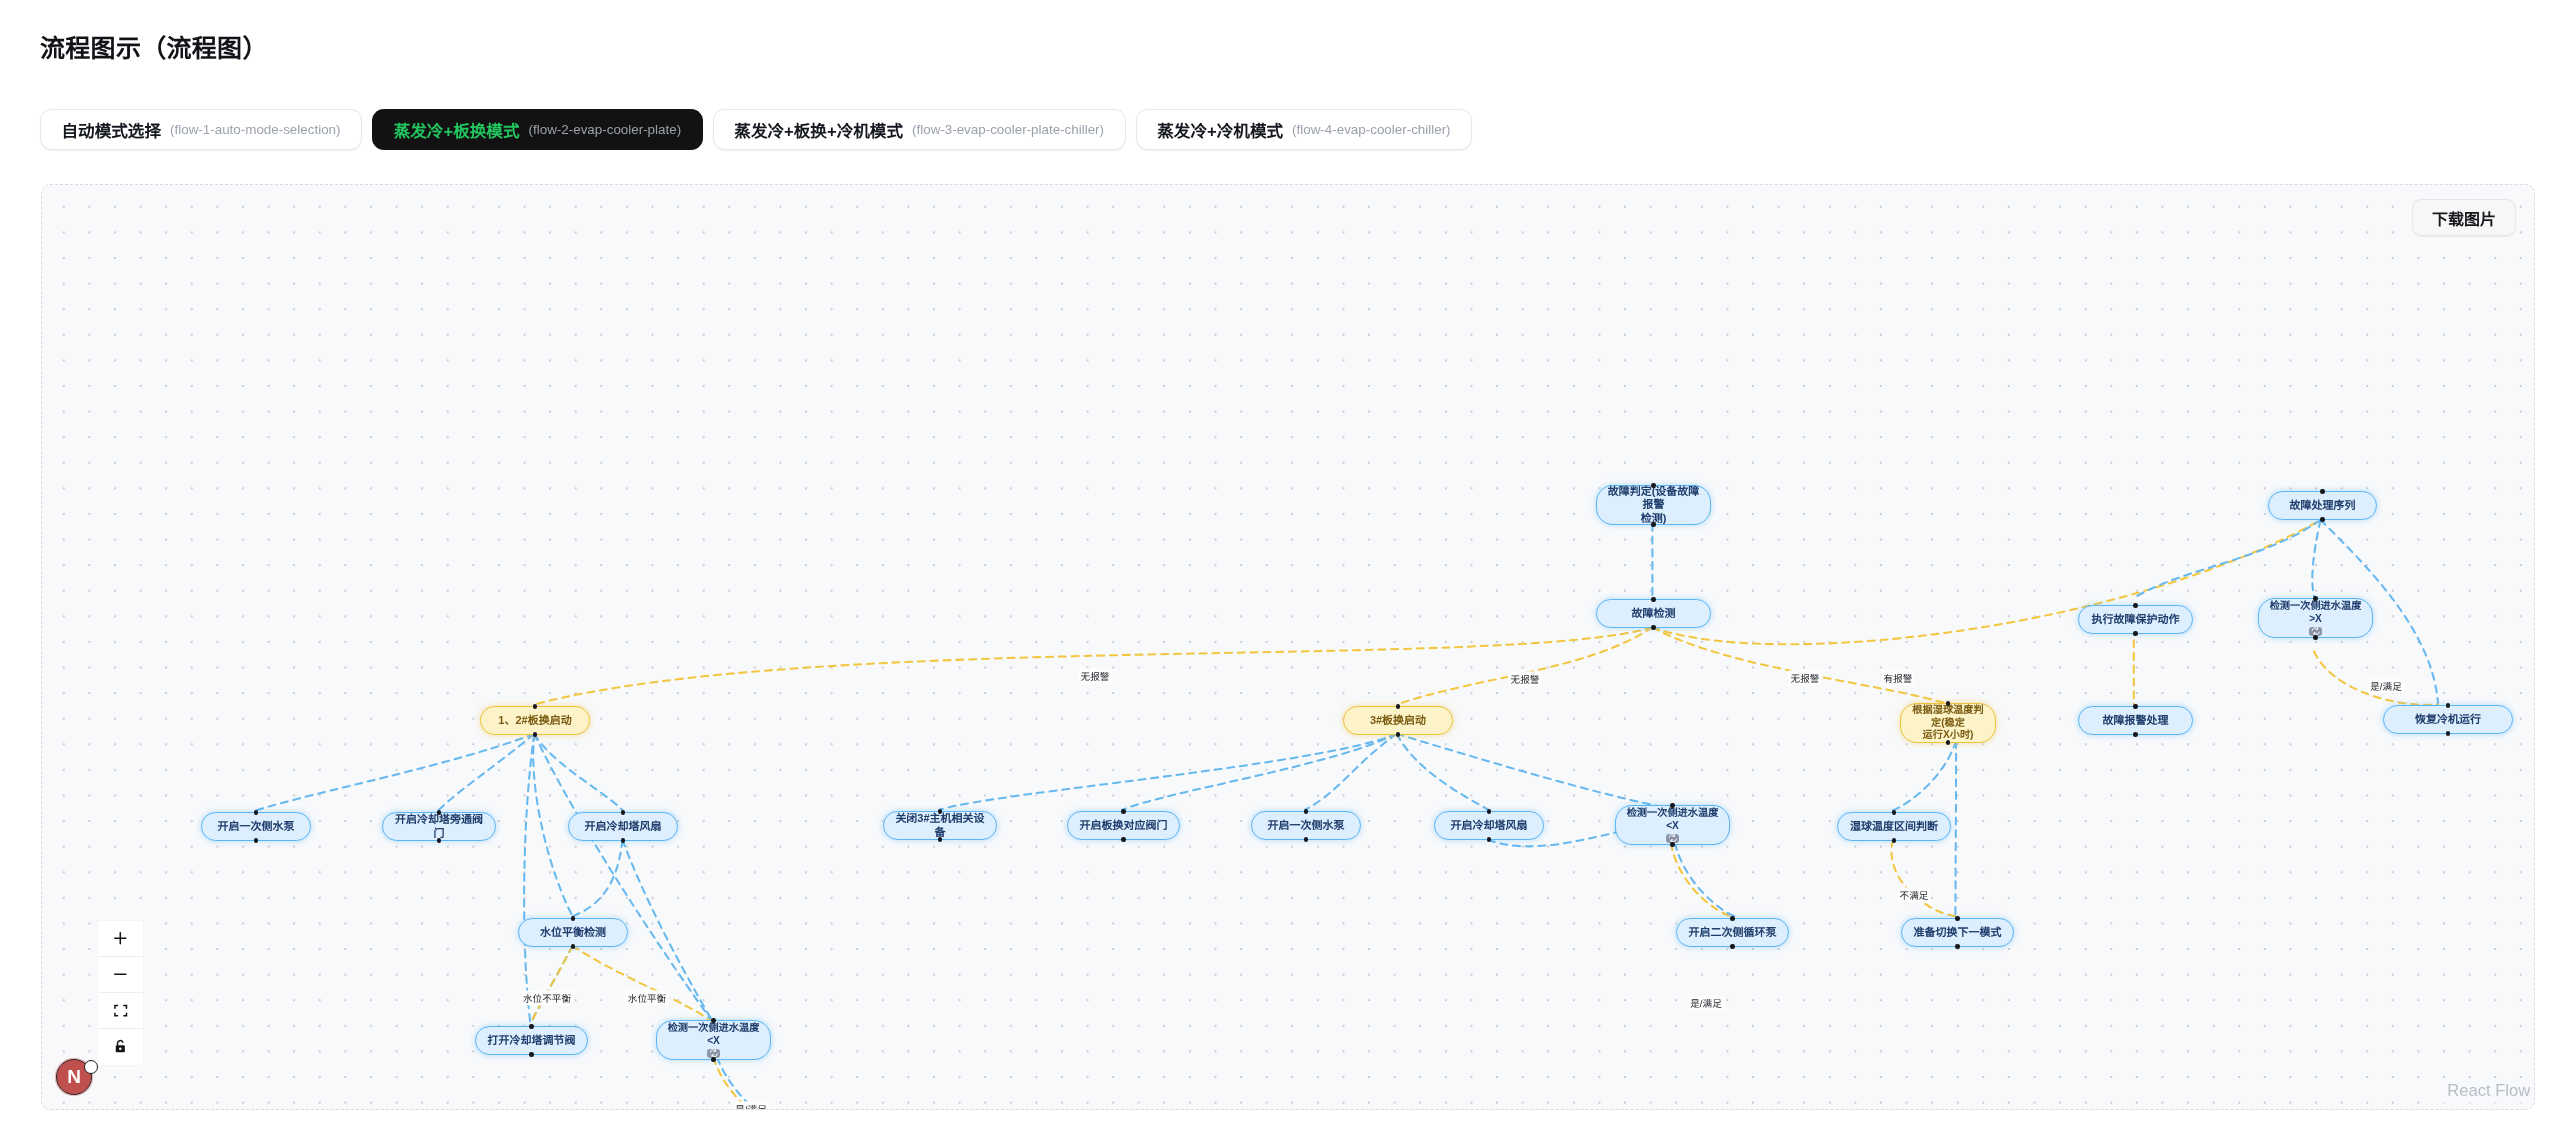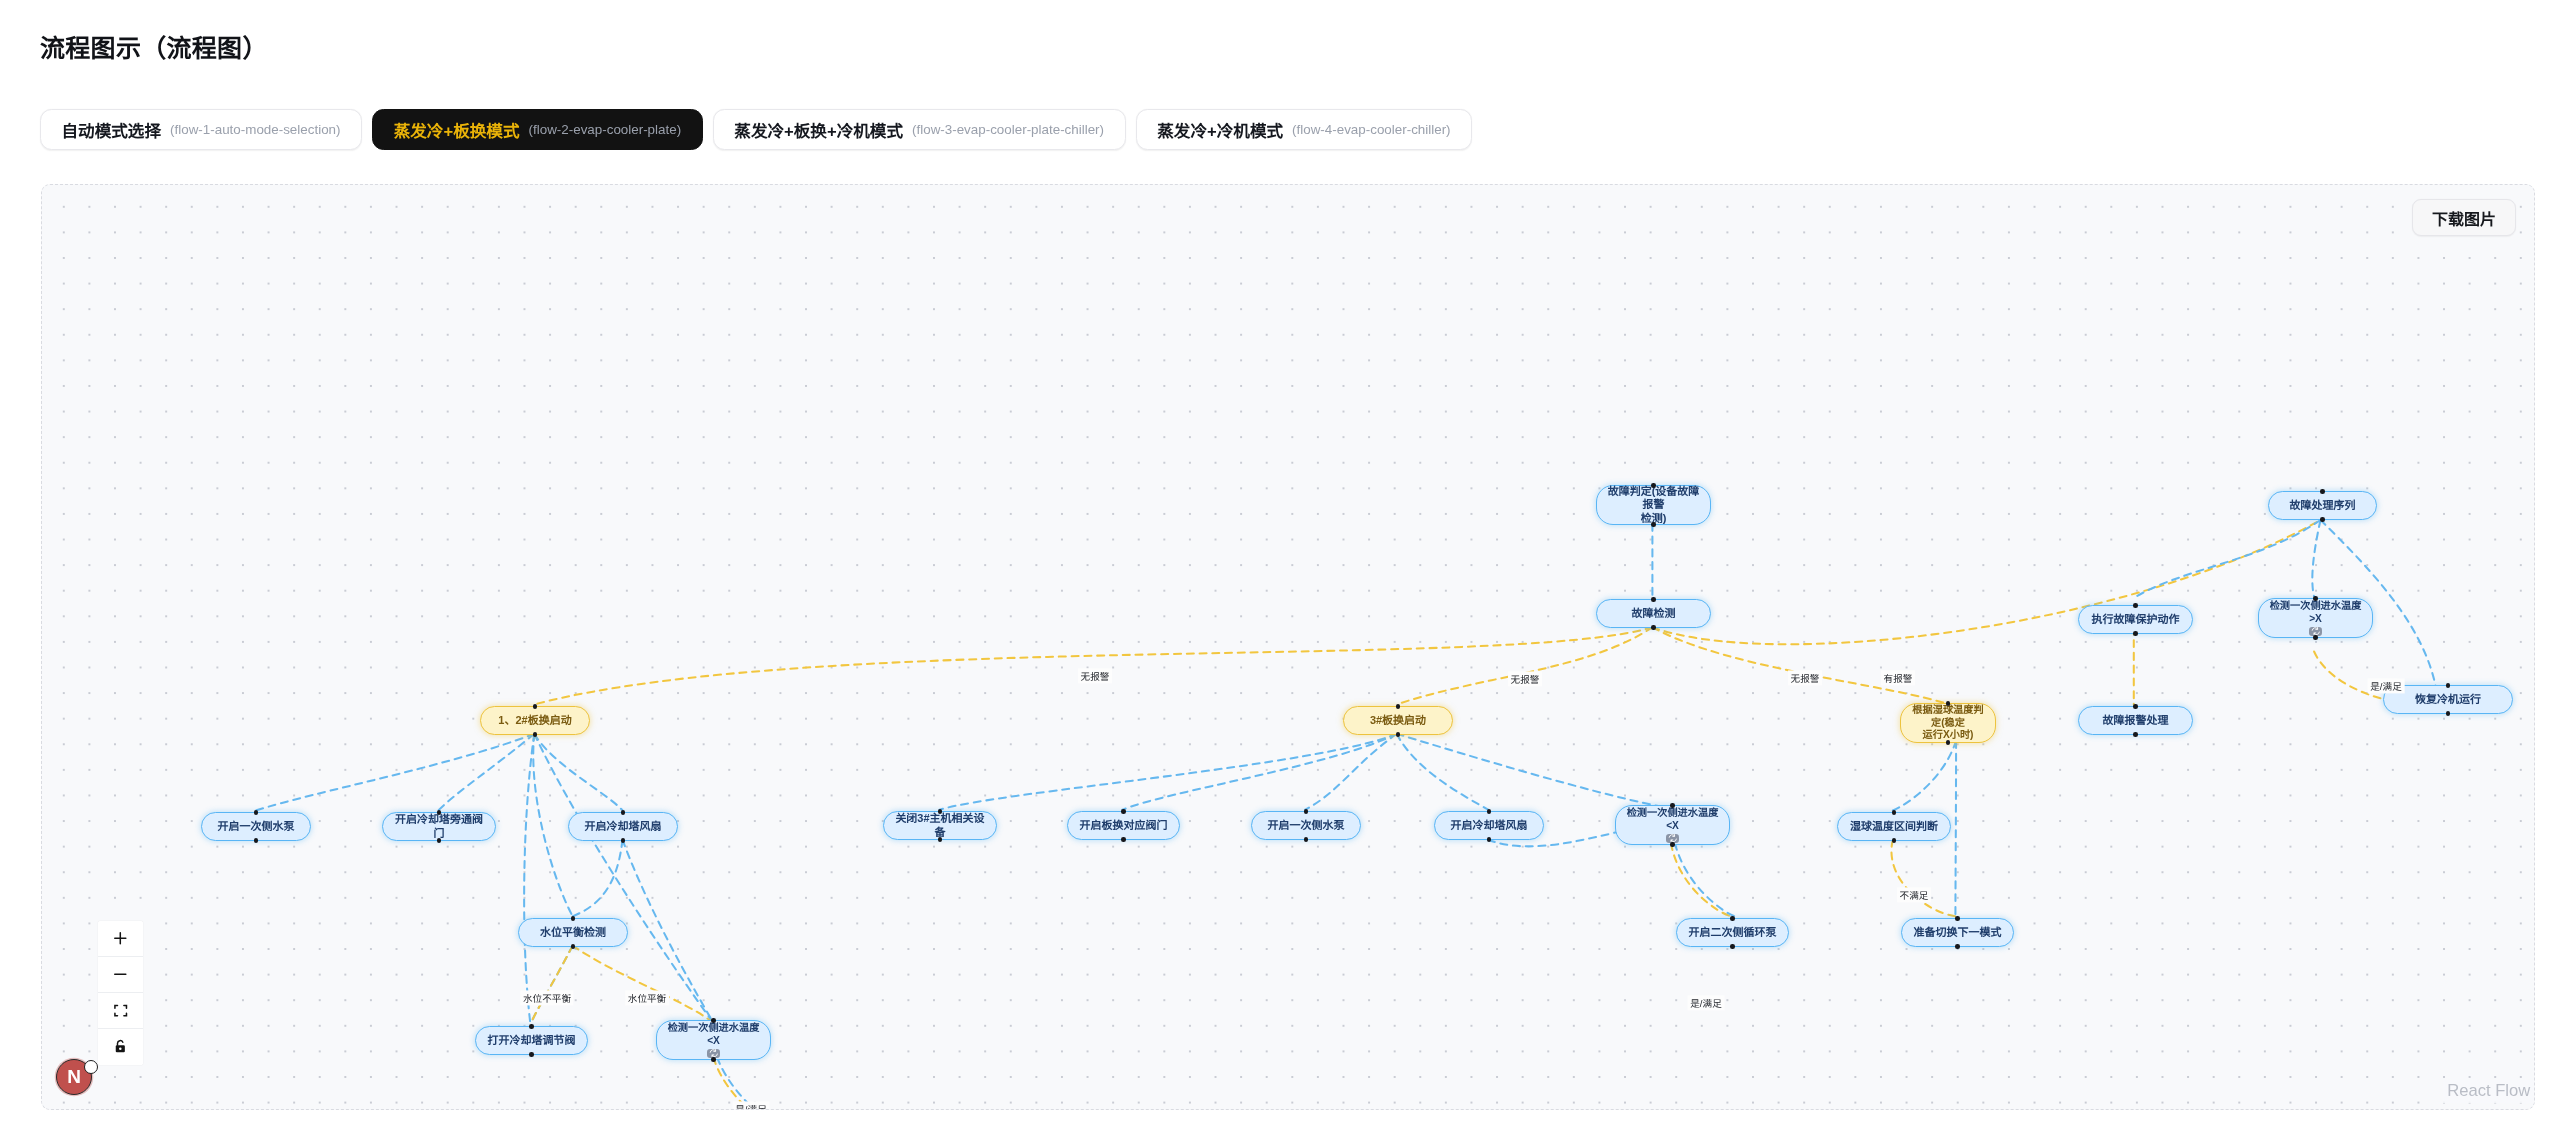--- a/index.html
+++ b/index.html
@@ -25,21 +25,21 @@
     display:flex; align-items:center; gap:9px;
     height: 41px; padding: 0 20.5px;
     border-radius: 11.5px;
     background:#fff; border:0.6px solid #e8e8ec;
     box-shadow: 0 0.6px 1.3px rgba(16,18,24,.06);
     white-space: nowrap; cursor:pointer;
   }
   .tab .t-name { font-size: 16.6px; font-weight:700; color:#15181f; }
   .tab .t-id   { font-size: 13.4px; font-weight:400; color:#9aa0ac; }
   .tab.active { background:#121212; border-color:#121212; box-shadow:none; }
-  .tab.active .t-name { color:#eab308; }
+  .tab.active .t-name { color:#22c55e; }
   .tab.active .t-id   { color:#9aa0ac; }
 
   
   .canvas-wrap {
     position:absolute; left:41px; top:184px;
     width: 2494px; height: 926px;
     border:1.3px dashed #d9dbe1; border-radius:9px;
     background:#f8f9fb;
     background-image: radial-gradient(circle, #c9ccd4 0.8px, transparent 0.9px);
     background-size: 25.6px 25.6px;
@@ -256,21 +256,21 @@
       </span>
       <span class="handle bot"></span>
     </div>
 
     <div class="node blue" style="left:2036px; top:521px; width:115px; height:29px;">
       <span class="handle top"></span>
       <span class="lbl">故障报警处理</span>
       <span class="handle bot"></span>
     </div>
 
-    <div class="node blue" style="left:2341px; top:500px; width:130px; height:29px;">
+    <div class="node blue" style="left:2341px; top:520px; width:130px; height:29px;">
       <span class="handle top"></span>
       <span class="lbl">恢复冷机运行</span>
       <span class="handle bot"></span>
     </div>
 
     <div class="node yellow" style="left:438px; top:521px; width:110px; height:29px;">
       <span class="handle top"></span>
       <span class="lbl">1、2#板换启动</span>
       <span class="handle bot"></span>
     </div>

